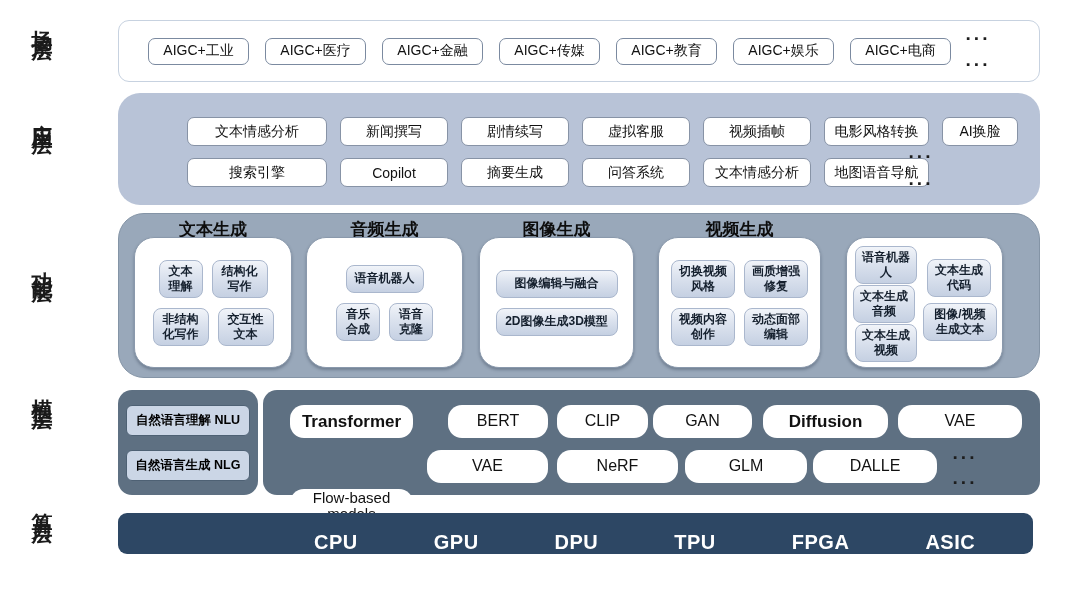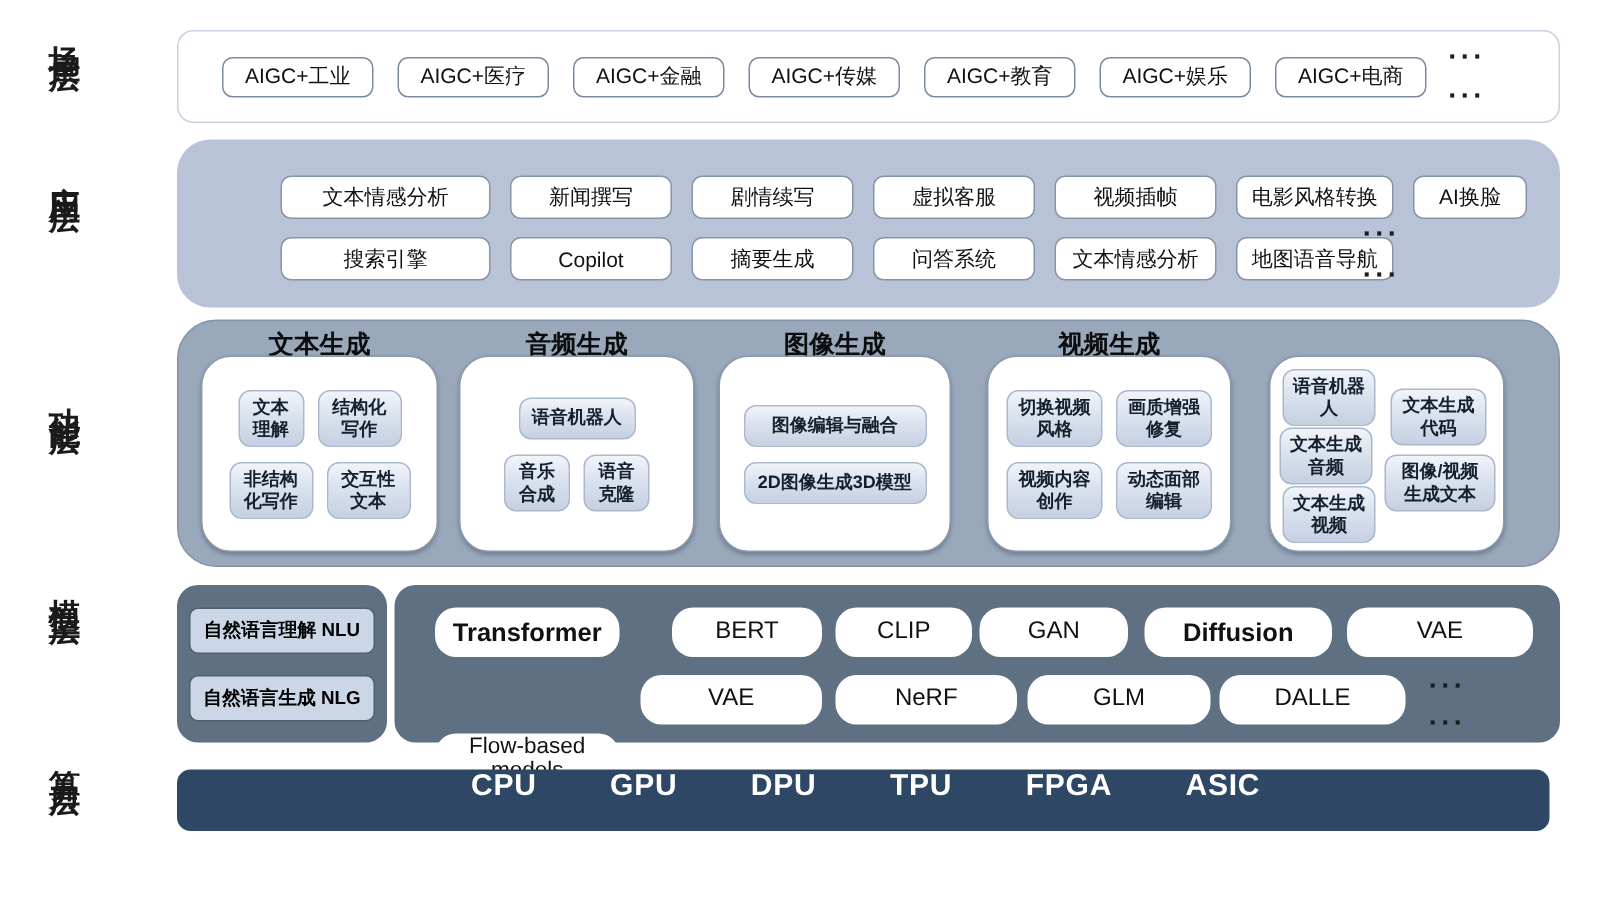--- a/index.html
+++ b/index.html
@@ -223,23 +223,23 @@
   .dots-model { left: 947px; top: 445px; width: 36px; line-height: 25px; }
 
   
   .compute-bar {
     position: absolute;
     left: 118px; top: 513px;
     width: 915px; height: 41px;
     background: #2d4764;
     border-radius: 9px;
     display: flex;
-    align-items: flex-start;
+    align-items: flex-end;
     padding-left: 196px;
-    gap: 49px;
+    gap: 76px;
   }
   .compute-label {
     font-size: 20px;
     font-weight: 700;
     color: #ffffff;
     letter-spacing: 0.5px;
     white-space: nowrap;
   }
 </style>
 </head>

